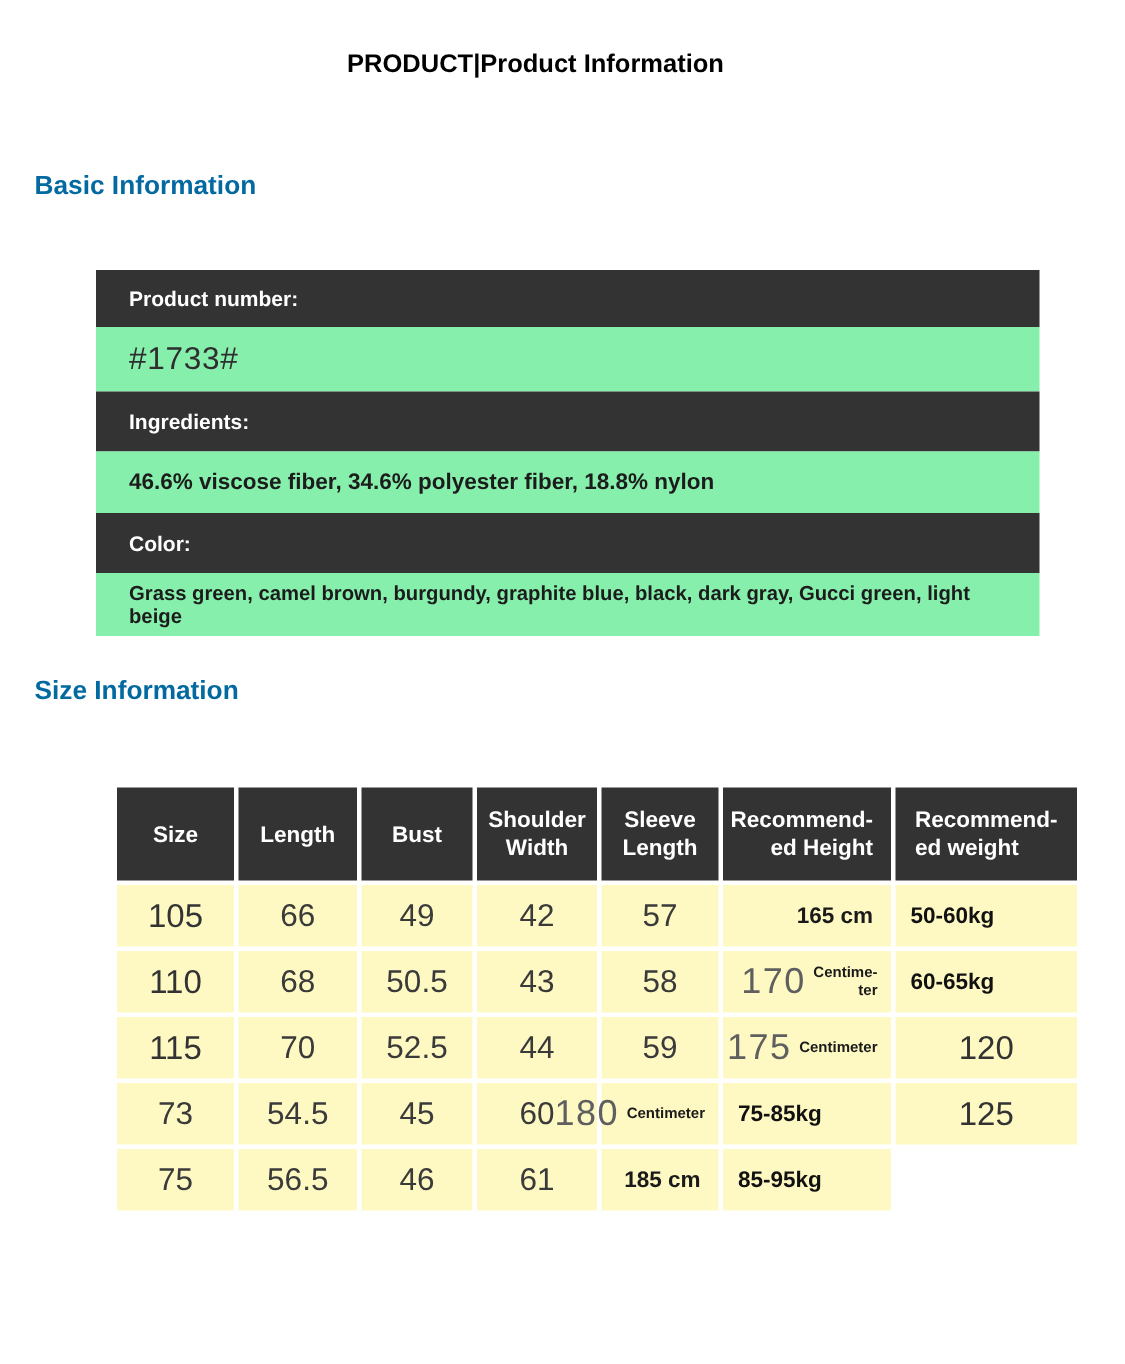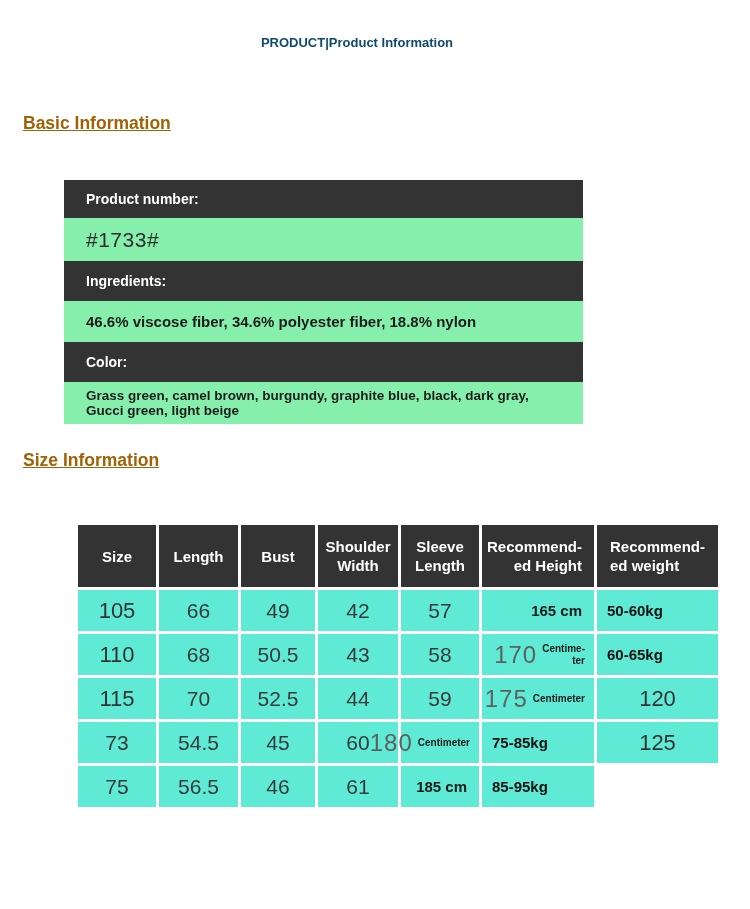--- a/index.html
+++ b/index.html
@@ -9,43 +9,42 @@
     font-family: "Liberation Sans", "DejaVu Sans", sans-serif;
     color: #1a1a1a;
     overflow: hidden;
   }
 
   
   .page-title {
     padding-top: 33px;
     padding-right: 36px;
     text-align: center;
-    font-size: 13px;
+    font-size: 17px;
     line-height: 20px;
     font-weight: 700;
-    color: #0c4a6e;
+    color: #000000;
   }
 
   
   .section-heading {
     margin-left: 23px;
     font-size: 17.5px;
     line-height: 18px;
     font-weight: 700;
-    color: #a16207;
-    text-decoration: underline;
+    color: #0369a1;
   }
   .section-heading.basic { margin-top: 61px; }
   .section-heading.size  { margin-top: 27px; }
 
   
   .basic-table {
     margin-top: 48px;
     margin-left: 64px;
-    width: 519px;
+    width: 629px;
     border-radius: 29px;
   }
   .b-row {
     display: flex;
     align-items: center;
     padding-left: 22px;
     padding-right: 14px;
   }
   .b-label {
     background: #333333;
@@ -106,21 +105,21 @@
     justify-content: flex-end;
     text-align: right;
     padding-right: 12px;
   }
   .h.h-left {
     justify-content: flex-start;
     text-align: left;
     padding-left: 13px;
   }
   .d {
-    background: #5eead4;
+    background: #fef9c3;
     font-size: 21px;
     font-weight: 400;
     color: #3a3a3a;
   }
   .d.col-size { font-size: 22px; color: #333333; }
   .d.col-height {
     justify-content: flex-end;
     padding-right: 9px;
   }
   .d.col-weight {

